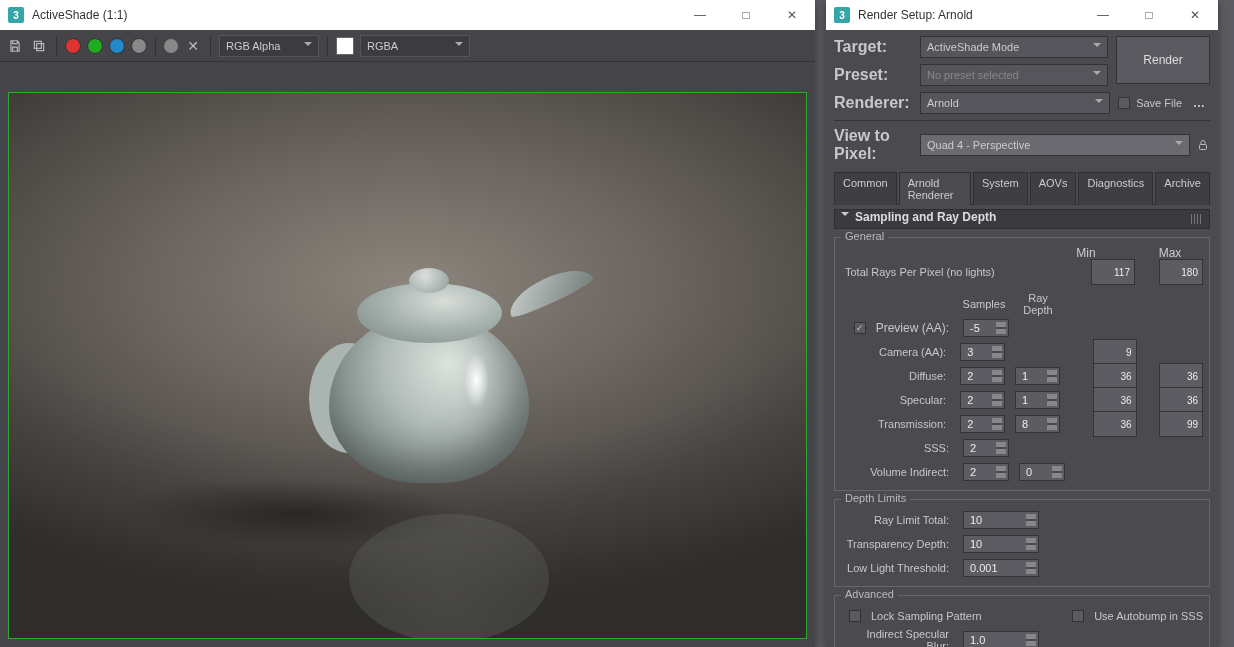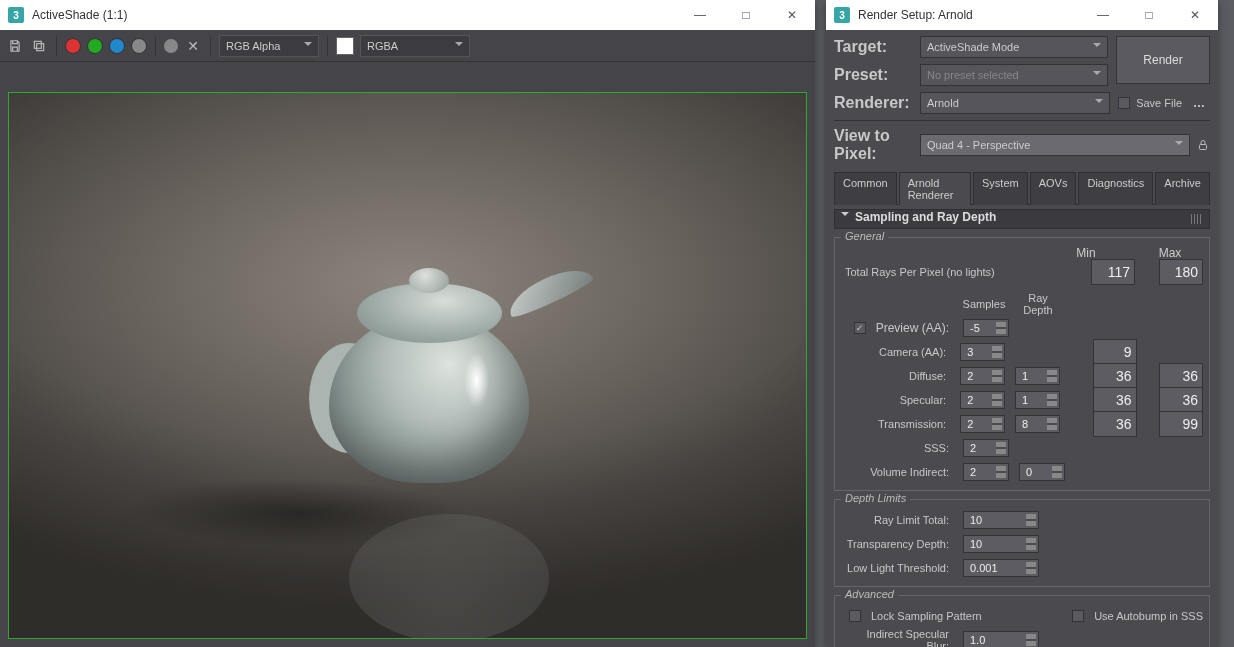--- a/index.html
+++ b/index.html
@@ -49,24 +49,24 @@
   .chk{width:12px;height:12px;background:#5a5a60;border:1px solid #333;margin-right:6px;display:inline-flex;align-items:center;justify-content:center;}
   .chk.on::after{content:"✓";font-size:9px;color:#ccc;line-height:1;}
   .lock{width:14px;height:14px;display:flex;align-items:center;justify-content:center;margin-left:6px;}
   .ellipsis{width:22px;height:22px;display:flex;align-items:center;justify-content:center;margin-left:6px;color:#ccc;font-weight:bold;}
   .tabs{display:flex;gap:2px;margin:8px 0 4px;border-bottom:1px solid #2e2e33;}
   .tab{padding:4px 8px;background:#3e3e43;color:#ccc;font-size:11px;border:1px solid #2e2e33;border-bottom:none;position:relative;top:1px;}
   .tab.active{background:#4a4a4f;}
   .rollhdr{background:#3a3a3f;height:20px;display:flex;padding:0 6px;color:#ddd;font-size:11px;font-weight:bold;border:1px solid #2e2e33;margin-top:4px;position:relative;}
   .rollhdr::before{content:"";width:0;height:0;border:4px solid transparent;border-top-color:#ccc;margin-right:6px;transform:translateY(2px);}
   .group{border:1px solid #666;margin-top:8px;padding:8px 6px 6px;position:relative;}
-  .group .glabel{position:absolute;top:-8px;left:6px;background:#4a4a4f;padding:0 4px;font-size:11px;color:#bbb;font-style:italic;}
+  .group .glabel{position:absolute;top:-8px;left:6px;background:#4a4a4f;padding:0 4px;font-size:11px;color:#bbb;}
   .hdrcols{display:flex;justify-content:flex-end;gap:26px;padding-right:4px;font-size:11px;color:#ccc;}
   .hdrcols span{width:58px;text-align:center;}
-  .num{width:44px;height:18px;background:#5c5c62;border:1px solid #333;color:#eee;text-align:right;padding:12px 4px;font-size:14px;display:inline-flex;align-items:center;justify-content:flex-end;}
+  .num{width:44px;height:18px;background:#5c5c62;border:1px solid #333;color:#eee;text-align:right;padding:12px 4px;font-size:10px;display:inline-flex;align-items:center;justify-content:flex-end;}
   .spin{width:46px;height:18px;background:#5c5c62;border:1px solid #333;display:inline-flex;align-items:center;justify-content:flex-start;padding-left:6px;font-size:11px;color:#eee;position:relative;}
   .spin::after{content:"";position:absolute;right:2px;top:2px;width:10px;height:12px;background:linear-gradient(#888 45%,#4a4a4f 45%,#4a4a4f 55%,#888 55%);}
   .srow{display:flex;align-items:center;height:24px;gap:10px;}
   .srow .slbl{width:112px;text-align:right;padding-right:4px;font-size:11px;}
   .srow .cell{width:46px;}
   .srow .ncell{width:58px;display:flex;justify-content:flex-end;}
   .colpad{width:10px;}
   .dots-grab{position:absolute;right:6px;top:4px;width:12px;height:10px;background:repeating-linear-gradient(90deg,#777 0 1px,transparent 1px 3px);}
 </style>
 </head>

